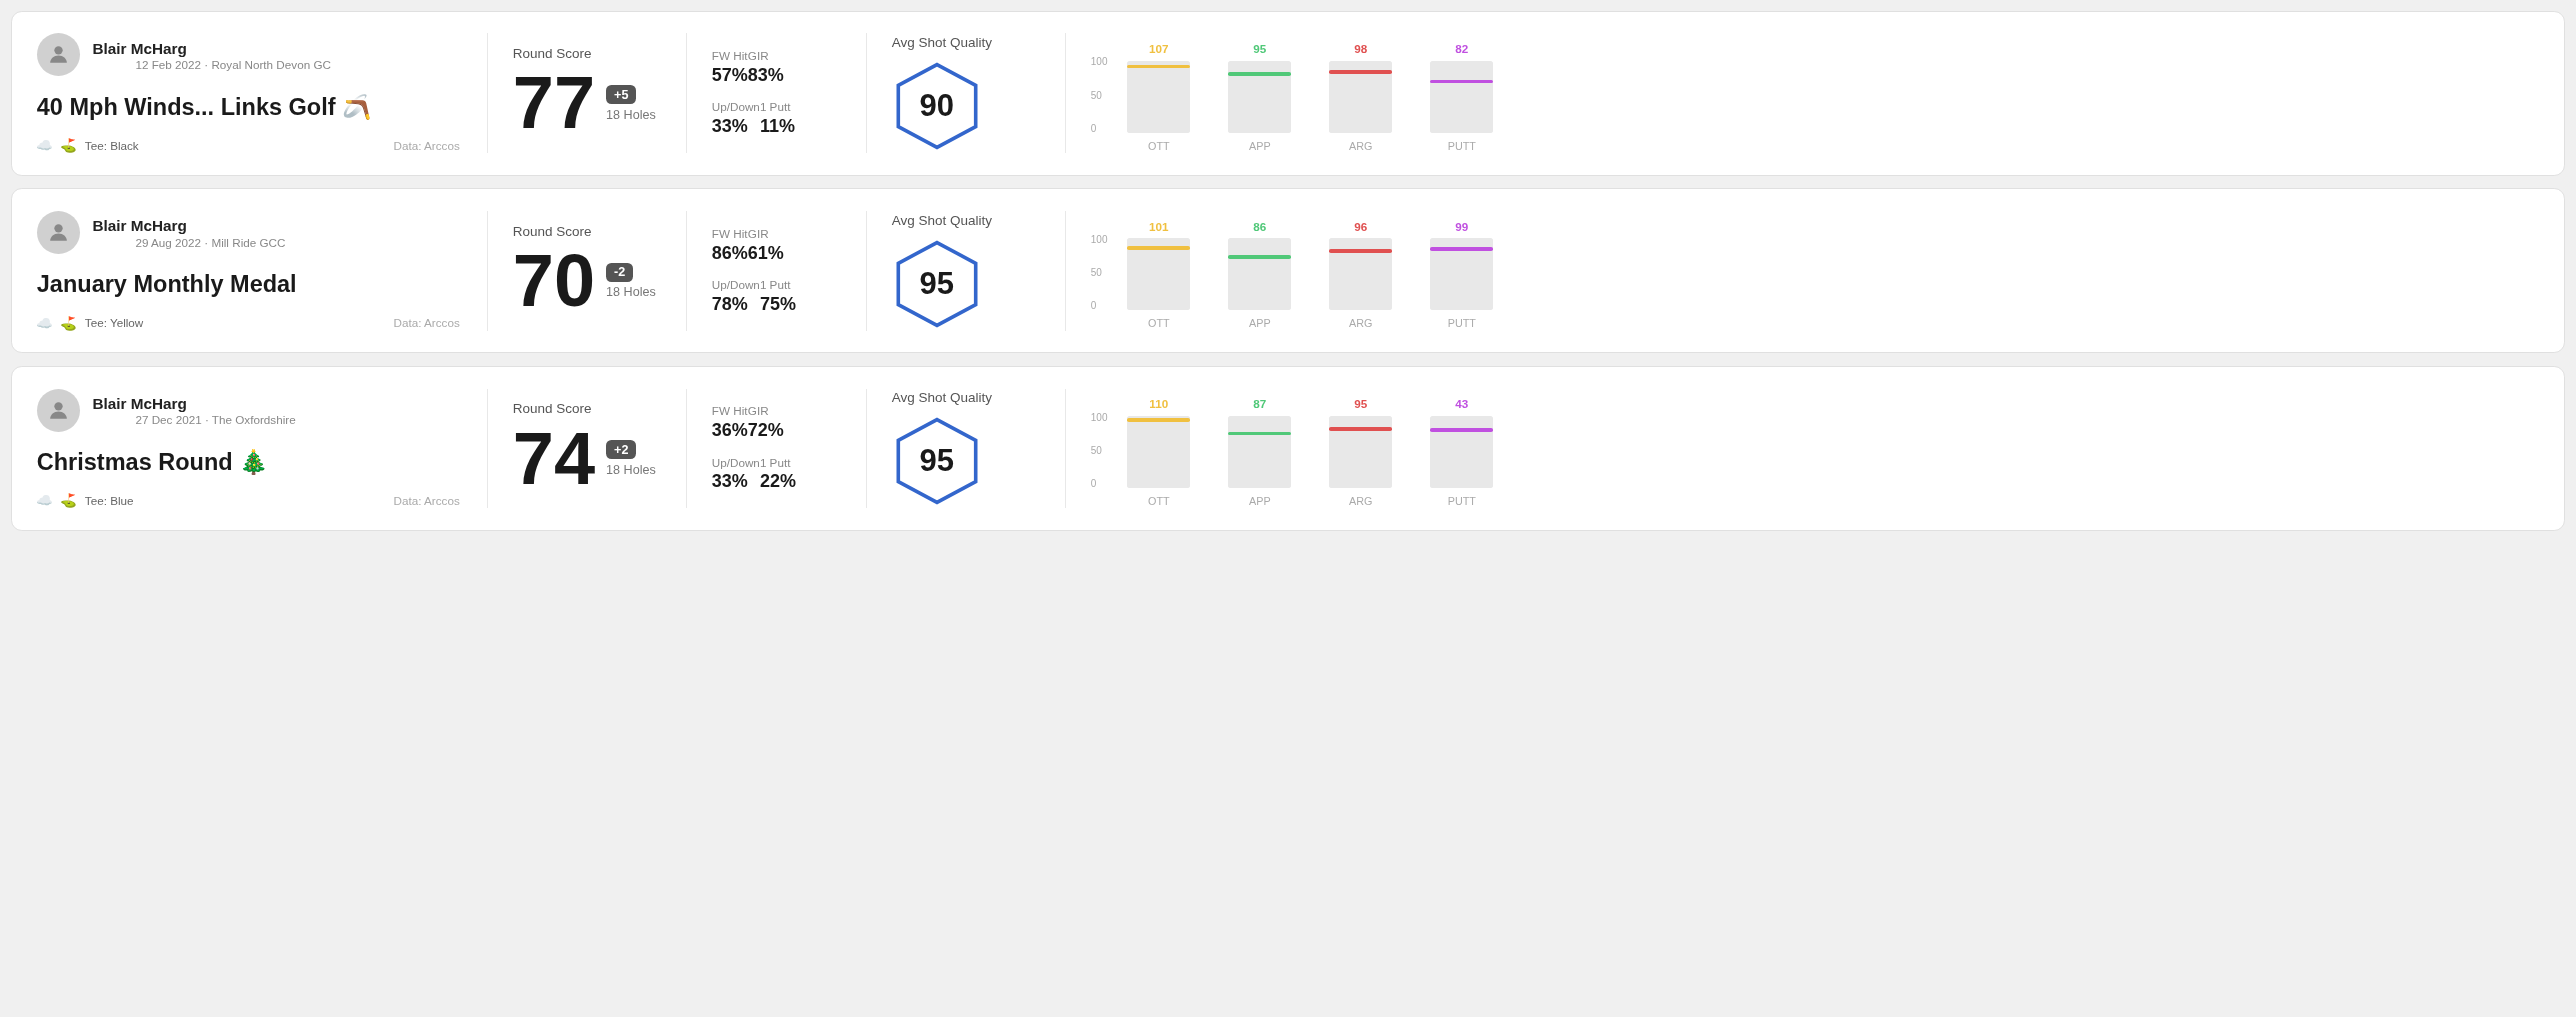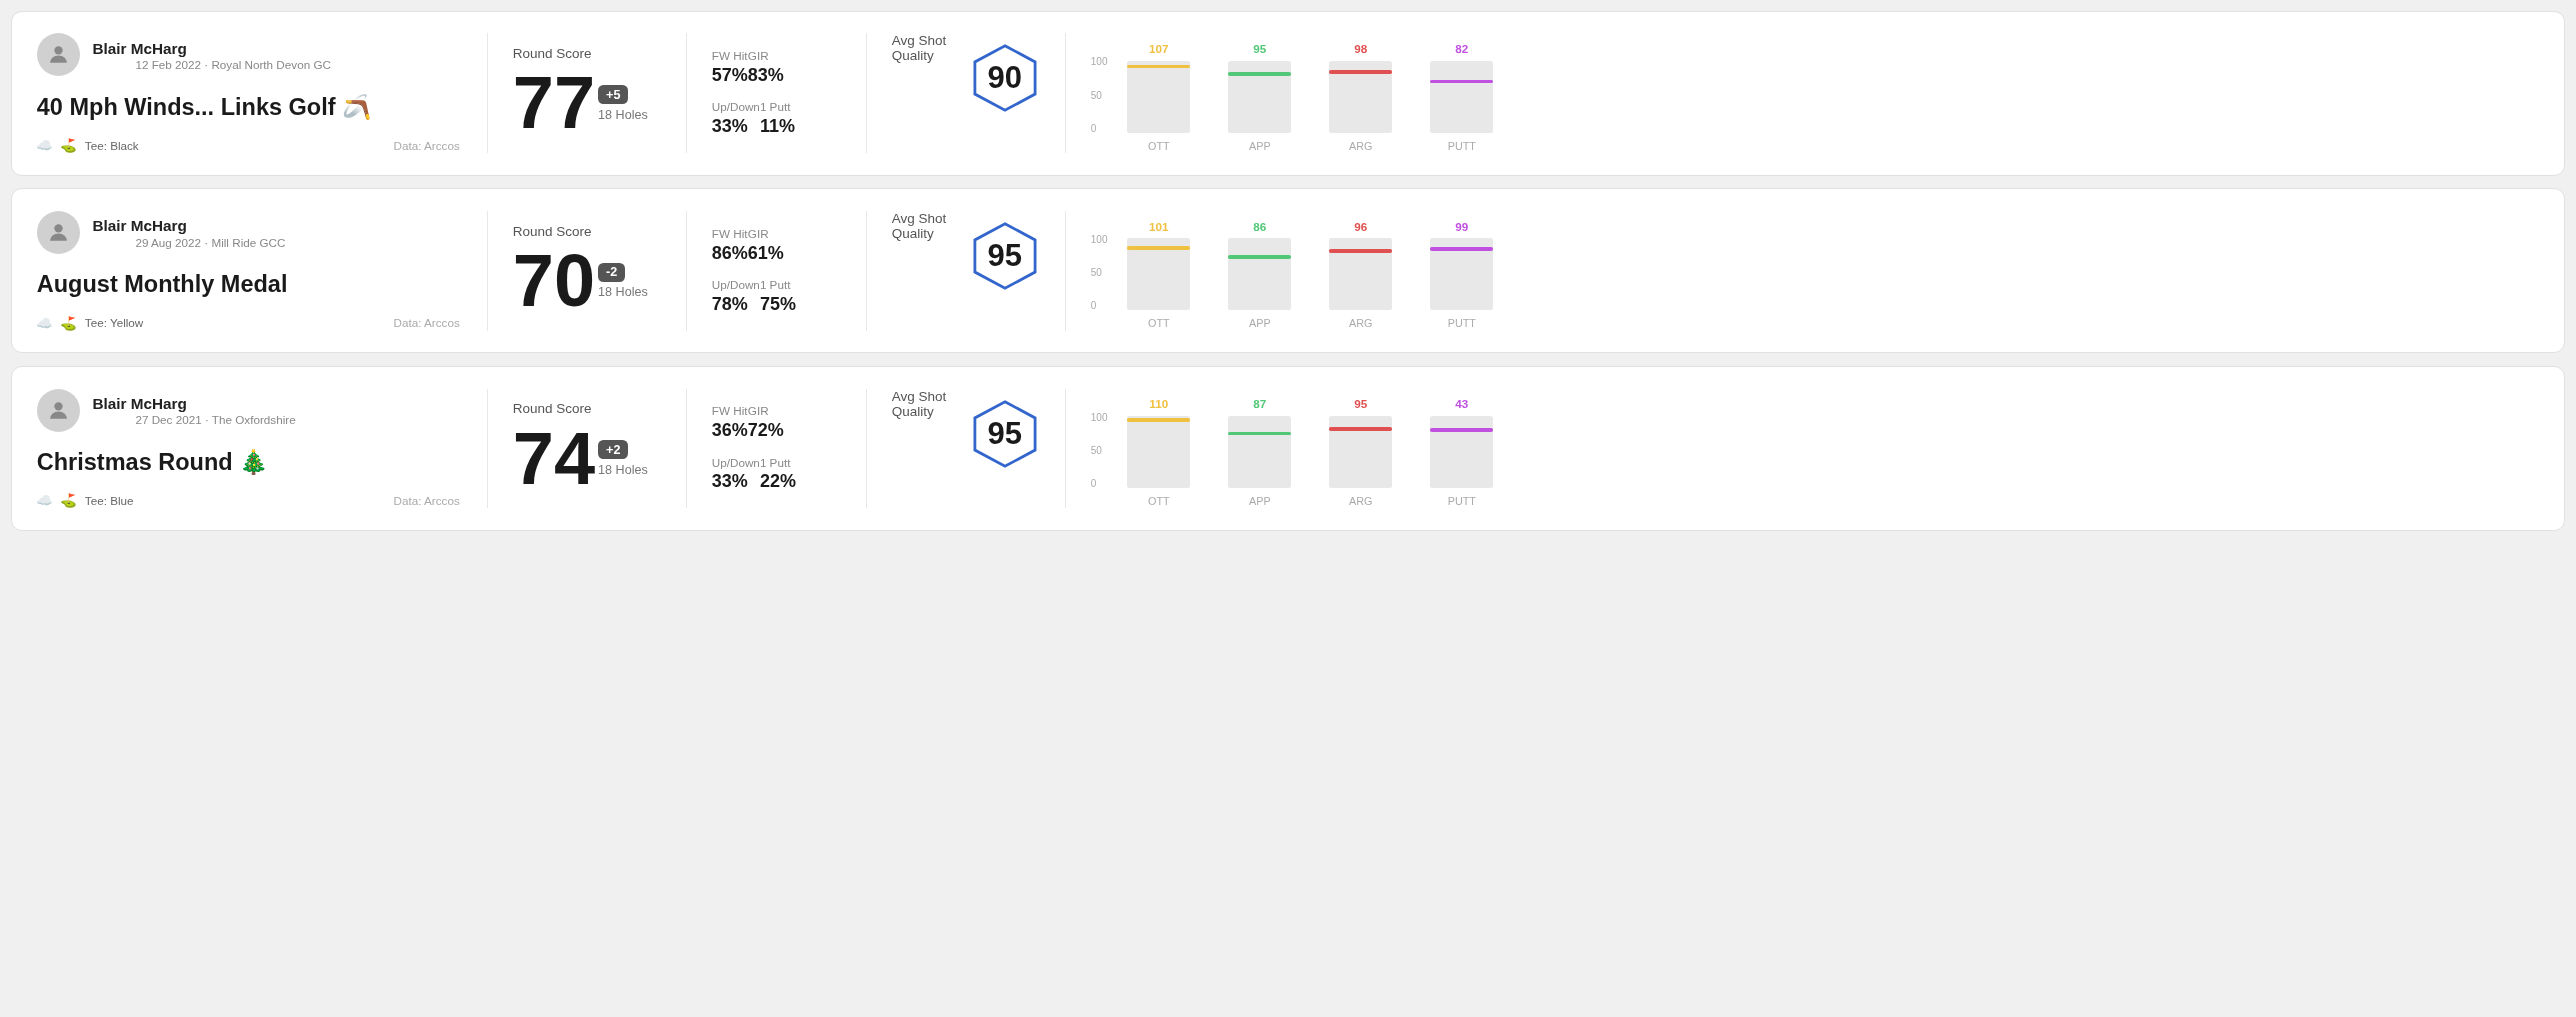--- a/index.html
+++ b/index.html
@@ -116,21 +116,21 @@
 
     .section-label {
       font-size: 13.5px;
       color: #555;
       margin-bottom: 5.4px;
     }
 
     .score-row {
       display: flex;
       align-items: center;
-      gap: 3px;
+      gap: 11px;
     }
 
     .big-score {
       font-size: 74px;
       font-weight: 800;
       color: #1a1a1a;
       line-height: 1;
     }
 
     .score-badge {
@@ -177,20 +177,21 @@
       color: #1a1a1a;
     }
 
     
     .quality-section {
       width: 199px;
       flex-shrink: 0;
       padding: 0 25px;
       border-right: 0.9px solid #e8e8e8;
       display: flex;
+      flex-direction: column;
       justify-content: center;
       align-items: flex-start;
     }
 
     .hexagon {
       position: relative;
       width: 90px;
       height: 90px;
     }
 
@@ -409,21 +410,21 @@
             <svg viewBox="0 0 24 24" xmlns="http://www.w3.org/2000/svg">
     <circle cx="12" cy="8" r="4"></circle>
     <path d="M4 20c0-4 3.6-7 8-7s8 3 8 7" fill="#888"></path>
   </svg>
           </div>
           <div class="user-info">
             <div class="user-name">Blair McHarg</div>
             <div class="user-date">29 Aug 2022 · Mill Ride GCC</div>
           </div>
         </div>
-        <div class="round-title">August Monthly Medal</div>
+        <div class="round-title">January Monthly Medal</div>
         <div class="bottom-row">
           <div class="tee-info">
             <span class="tee-icon">☁️</span>
     <span class="tee-icon">⛳</span>
     <span>Tee: Yellow</span>
           </div>
           <div class="data-source">Data: Arccos</div>
         </div>
       </div>
       <div class="score-section">

